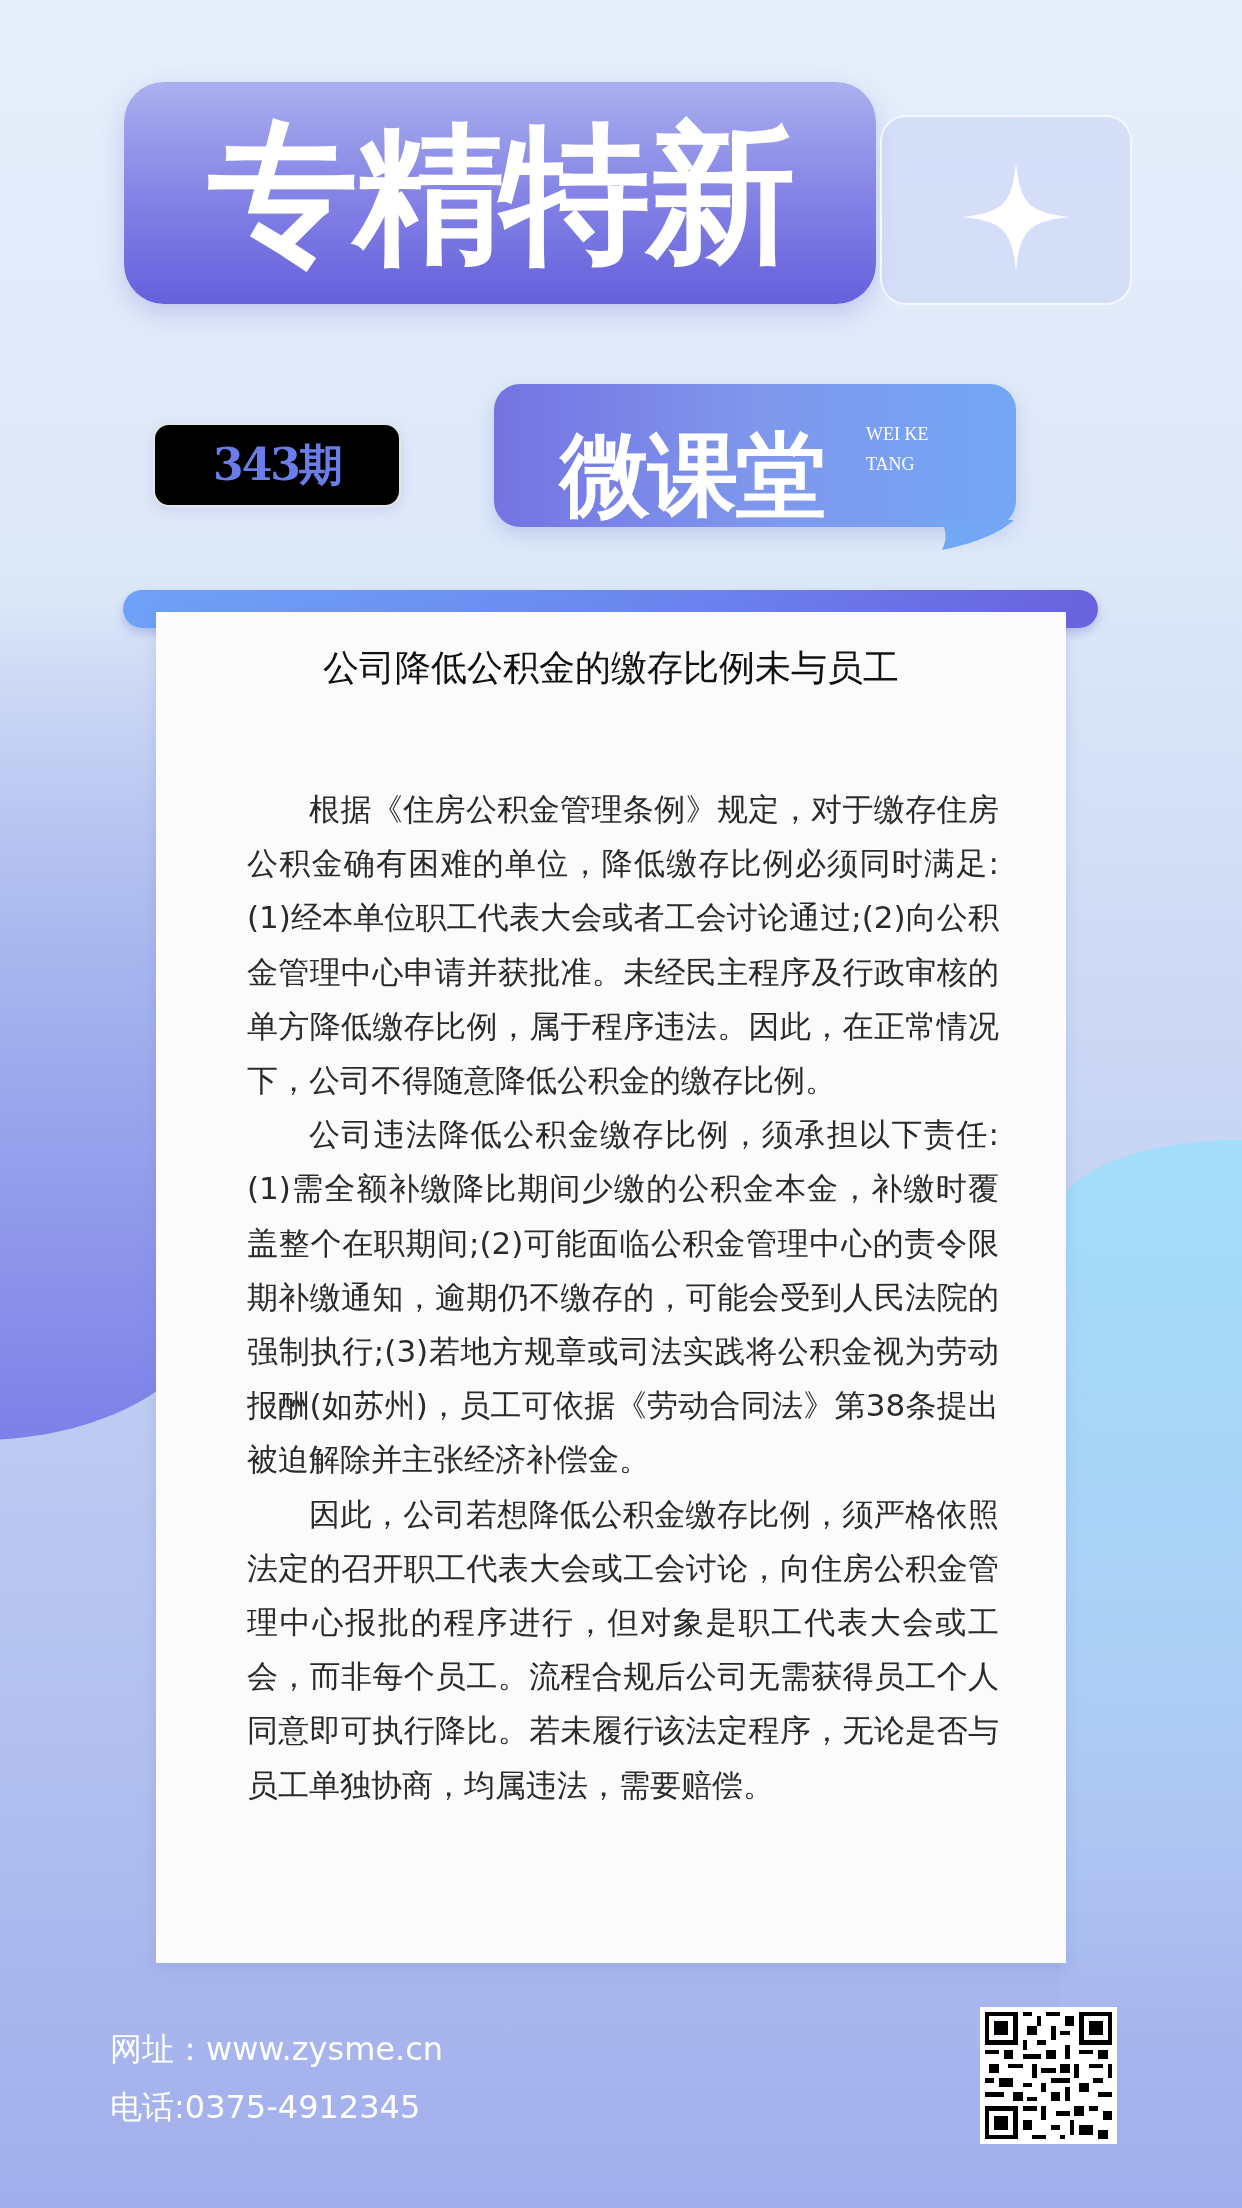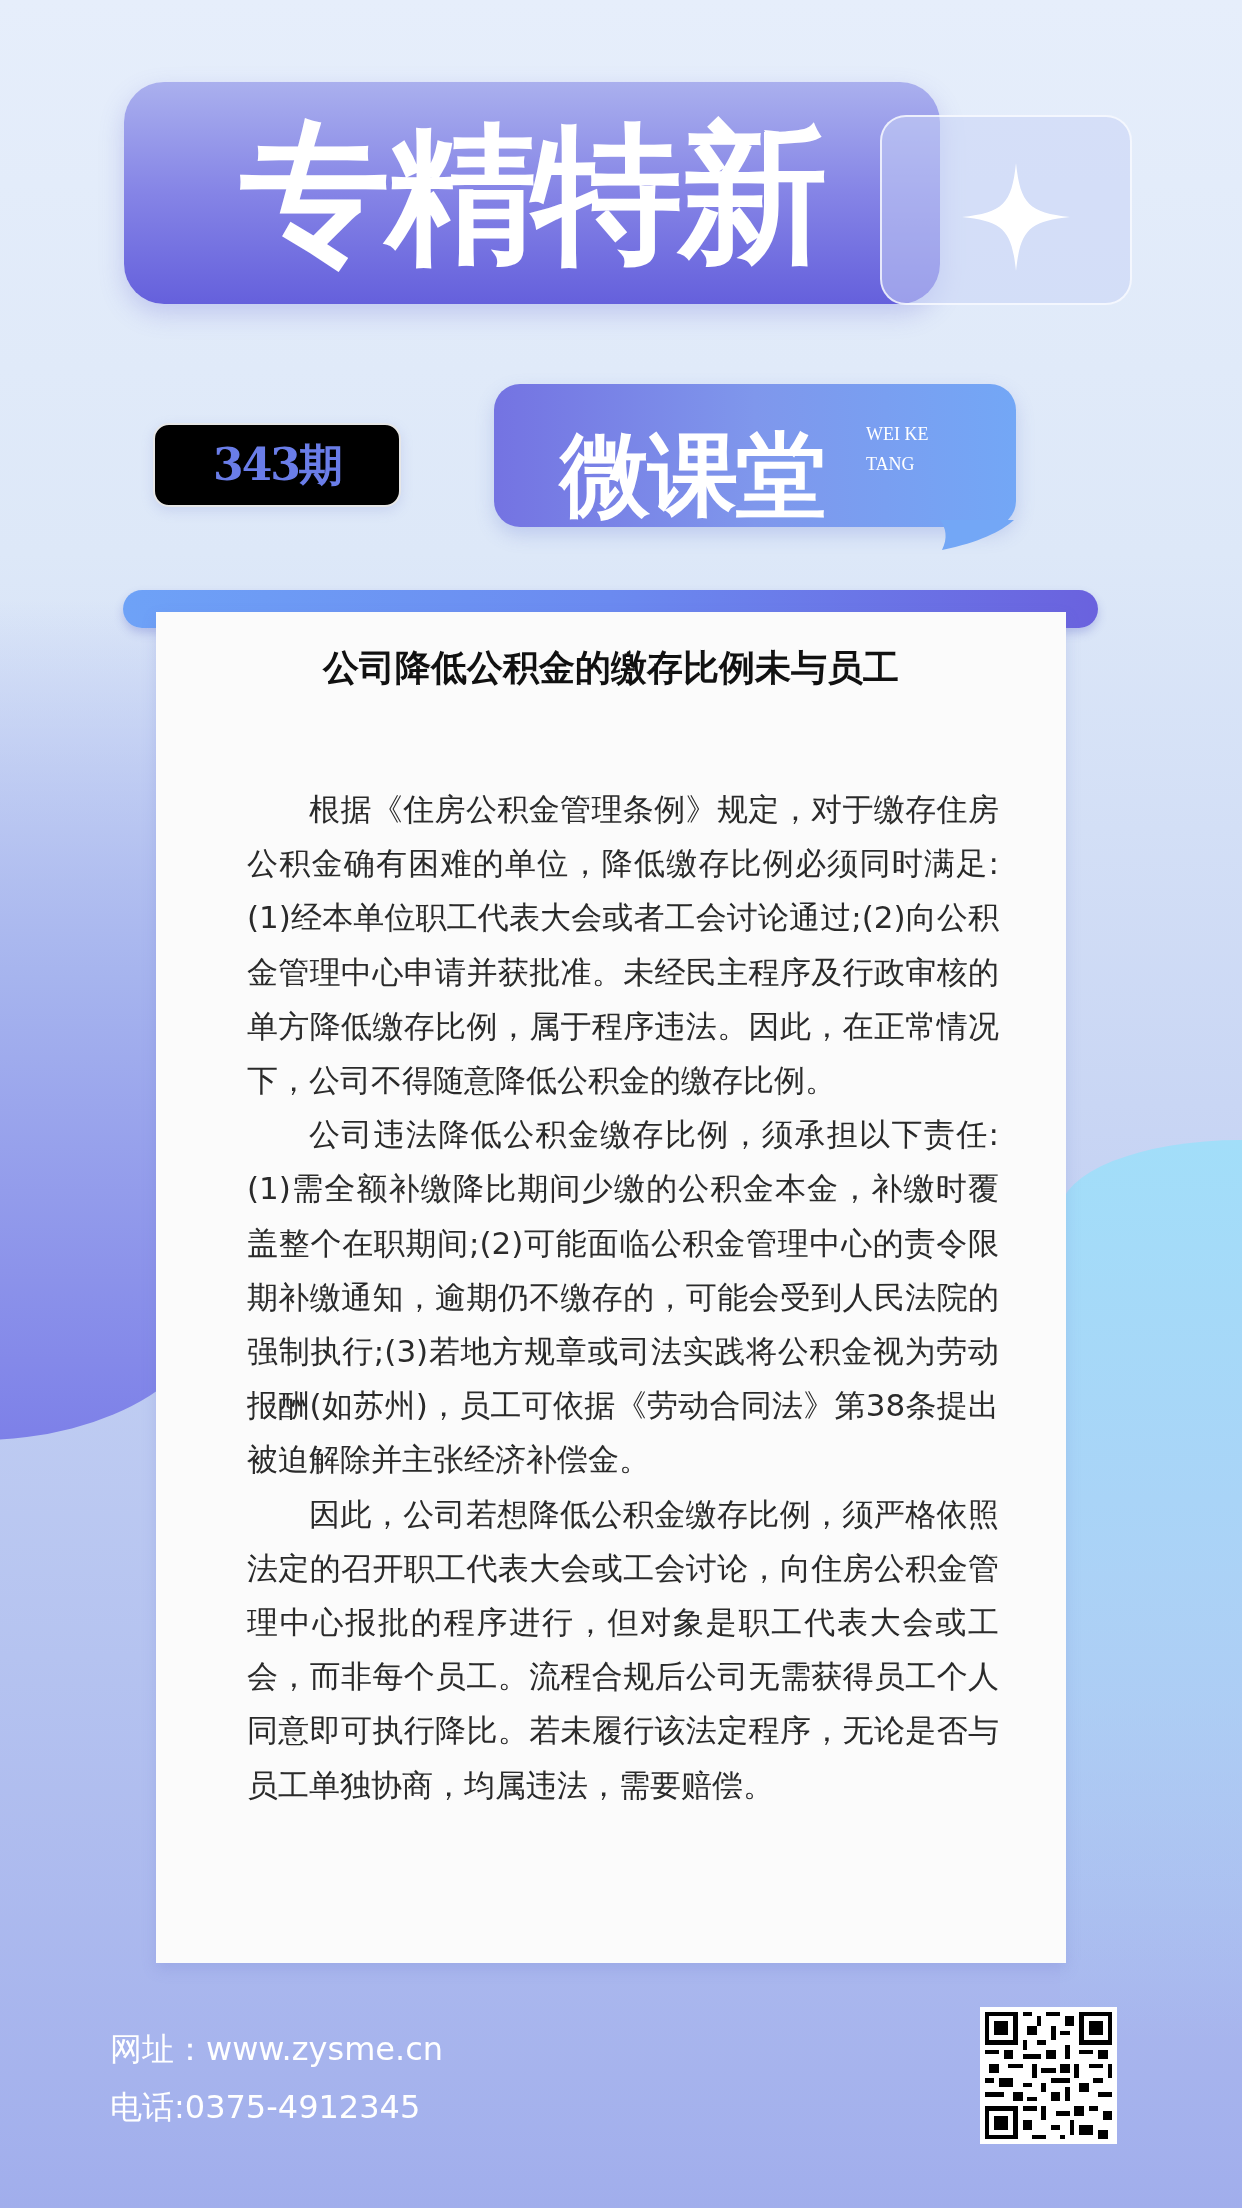--- a/index.html
+++ b/index.html
@@ -14,21 +14,21 @@
     border-radius: 0 0 50% 50% / 0 0 18% 18%;
     background: linear-gradient(180deg, rgba(214,236,250,0) 0%, #a6b4ee 45%, #7d80e8 100%);
   }
   .blob-right {
     position: absolute; left: 1060px; top: 1140px; width: 360px; height: 900px;
     border-radius: 50% 0 0 0 / 8% 0 0 0;
     background: linear-gradient(180deg, #a2def9 0%, #a9d4f7 40%, rgba(170,190,240,0) 100%);
   }
   
   .title-pill {
-    position: absolute; left: 124px; top: 82px; width: 816px; height: 222px;
+    position: absolute; left: 124px; top: 82px; width: 752px; height: 222px;
     border-radius: 40px;
     background: linear-gradient(180deg, #aab0ee 0%, #8584e6 50%, #6560dc 100%);
     box-shadow: 0 10px 24px rgba(100,100,210,0.25);
     display: flex; align-items: center; justify-content: center;
   }
   .title-text {
     font-family: "DejaVu Serif", serif; font-weight: bold; color: #fff;
     font-size: 150px; letter-spacing: -4px; line-height: 1;
   }
   .glass-panel {
@@ -70,21 +70,21 @@
     border-radius: 19px;
     background: linear-gradient(90deg, #6ea2f7 0%, #6b8af0 50%, #6a62de 100%);
     box-shadow: 0 5px 10px rgba(90,100,200,0.3);
   }
   .card {
     position: absolute; left: 156px; top: 612px; width: 910px; height: 1351px;
     background: #fbfbfb; box-shadow: 0 6px 14px rgba(100,110,200,0.2);
   }
   .card-title {
     position: absolute; left: 156px; top: 640px; width: 910px;
-    text-align: center; font-weight: bold; font-size: 36px; line-height: 56px; color: #111;
+    text-align: center; font-weight: normal; font-size: 36px; line-height: 56px; color: #111;
   }
   .body-text {
     position: absolute; left: 247px; top: 782px; width: 752px;
     font-size: 31px; line-height: 54.2px; color: #2a2a2a; text-align: justify;
   }
   .body-text p { text-indent: 2em; }
   
   .footer { position: absolute; left: 110px; top: 2020px; color: #fff; font-size: 32px; line-height: 58px; }
   .qr { position: absolute; left: 980px; top: 2007px; width: 137px; height: 137px; background: #fff; }
 </style>

